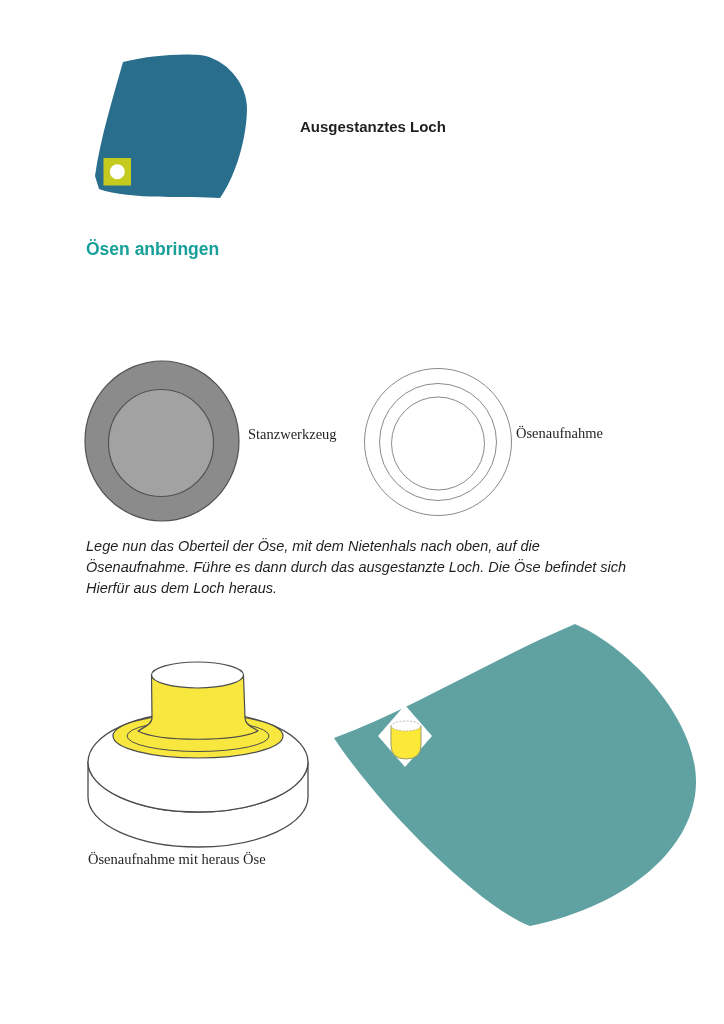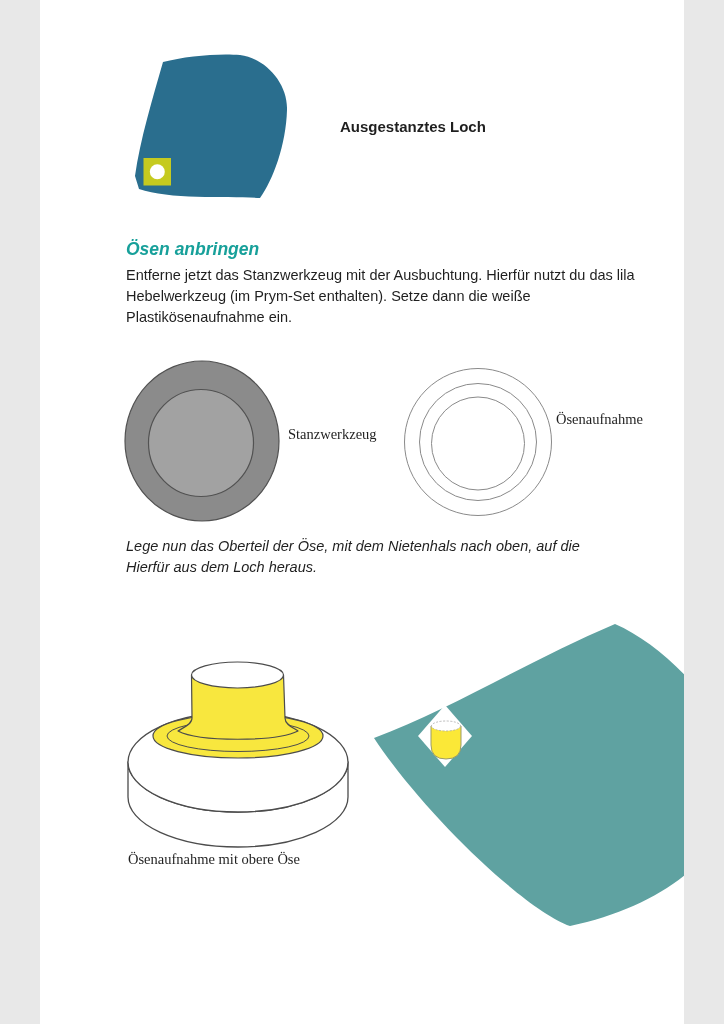--- a/index.html
+++ b/index.html
@@ -1,88 +1,84 @@
 <!DOCTYPE html>
 <html><head>
 <meta charset="utf-8">
 <style>
   html,body{margin:0;padding:0;background:#e8e8e8;}
   .page{
     position:relative;
-    width:644px;height:1024px;
+    width:724px;height:1024px;
     margin:0 auto;
     background:#ffffff;
     font-family:"Liberation Sans","DejaVu Sans",sans-serif;
     color:#1f1f1f;
     overflow:hidden;
   }
   .abs{position:absolute;}
   .body-text{font-size:14.5px;line-height:21px;letter-spacing:0px;}
   .label{font-size:14.5px;line-height:21px;font-family:Liberation Serif, serif;}
   .label-bold{font-size:15px;font-weight:700;line-height:21px;}
-  .heading{font-size:17.5px;font-weight:700;line-height:22px;font-style:italic;}
+  .heading{font-size:17.5px;font-weight:700;line-height:22px;}
   svg{display:block;}
 </style>
 </head>
 <body>
 
 <div class="page">
 
   <svg class="abs" style="left:85px;top:45px;" width="175" height="165" viewBox="0 0 175 165">
     <path d="M 38,17 C 60,11 95,8 115,10 C 140,13 163,38 162,65 C 161,100 148,135 135,153 C 105,151 45,155 14,144 L 10,131 C 15,95 28,52 38,17 Z" fill="#2a6e8e"></path>
     <rect x="18.5" y="113" width="27.5" height="27.5" fill="#c5ca1f"></rect>
     <circle cx="32.3" cy="126.8" r="7.5" fill="#ffffff"></circle>
   </svg>
 
   <div class="abs label-bold" style="left:300px;top:116px;">Ausgestanztes Loch</div>
 
   <div class="abs heading" style="left:86px;top:238px;color:#17a09a;">Ösen anbringen</div>
 
-  <div class="abs body-text" style="left:86px;top:265px;width:600px;">
-    <div>Entferne jetzt das Stanzwerkzeug mit der Ausbuchtung. Hierfür nutzt du das lila</div>
-    <div>Hebelwerkzeug (im Prym-Set enthalten). Setze dann die weiße</div>
-    <div>Plastikösenaufnahme ein.</div>
-  </div>
 
   <svg class="abs" style="left:82px;top:359px;" width="164" height="166" viewBox="0 0 164 166">
     <ellipse cx="80" cy="82" rx="77" ry="80" stroke="#525252" stroke-width="1.2" fill="#8b8b8b"></ellipse>
     <ellipse cx="79" cy="84" rx="52.5" ry="53.5" stroke="#525252" stroke-width="1.2" fill="#a2a2a2"></ellipse>
   </svg>
 
   <div class="abs label" style="left:248px;top:424px;">Stanzwerkzeug</div>
 
   <svg class="abs" style="left:362px;top:366px;" width="154" height="154" viewBox="0 0 154 154">
     <circle cx="76" cy="76" r="73.5" fill="#ffffff" stroke-width="1" stroke="#8a8a8a"></circle>
     <circle cx="76" cy="76" r="58.5" fill="#ffffff" stroke-width="1" stroke="#8a8a8a"></circle>
     <circle cx="76" cy="77.5" r="46.5" fill="#ffffff" stroke-width="1" stroke="#8a8a8a"></circle>
   </svg>
 
-  <div class="abs label" style="left:516px;top:409px;text-align:center;">Ösenaufnahme</div>
+  <div class="abs label" style="left:516px;top:423px;text-align:center;">Ösenaufnahme</div>
 
   <div class="abs body-text" style="left:86px;top:536px;width:600px;font-style:italic;">
     <div>Lege nun das Oberteil der Öse, mit dem Nietenhals nach oben, auf die</div>
+    <div>Ösenaufnahme. Führe es dann durch das ausgestanzte Loch. Die Öse befindet sich</div>
     <div>Hierfür aus dem Loch heraus.</div>
   </div>
 
   <svg class="abs" style="left:84px;top:650px;" width="240" height="205" viewBox="0 0 240 205">
 
     <path d="M 4,112 L 4,147 A 110,50 0 0 0 224,147 L 224,112 A 110,50 0 0 1 4,112 Z" stroke="#4c4c4c" stroke-width="1.3" stroke-linejoin="round" fill="#ffffff"></path>
 
     <ellipse cx="114" cy="112" rx="110" ry="50" stroke="#4c4c4c" stroke-width="1.3" fill="#ffffff"></ellipse>
 
     <ellipse cx="114" cy="86" rx="85" ry="22" stroke="#4c4c4c" stroke-width="1.2" fill="#f8e73e"></ellipse>
 
     <ellipse cx="114" cy="86" rx="71" ry="15.5" fill="none" stroke="#4c4c4c" stroke-width="1"></ellipse>
 
     <path d="M 67.5,25 L 68,68 C 68,75 58,78 54,81 C 75,92 152,92 174,81 C 170,78 161,75 161,68 L 159.5,25 Z" stroke="#4c4c4c" stroke-width="1.2" stroke-linejoin="round" fill="#f8e73e"></path>
 
     <ellipse cx="113.5" cy="25" rx="46" ry="13" fill="#ffffff" stroke="#4c4c4c" stroke-width="1.2"></ellipse>
   </svg>
 
-  <div class="abs label" style="left:88px;top:849px;">Ösenaufnahme mit obere Öse</div>
+  <div class="abs label" style="left:88px;top:849px;">Ösenaufnahme mit heraus Öse</div>
 
   <svg class="abs" style="left:330px;top:615px;" width="375" height="320" viewBox="0 0 375 320">
     <path d="M 245,9 C 300,33 367,104 366,168 C 365,232 300,290 200,311 C 155,295 55,200 4,123 C 80,95 160,45 245,9 Z" fill="#5fa2a1"></path>
 
     <polygon points="75,90 102,121 75,152 48,121" fill="#ffffff"></polygon>
 
     <path d="M 61,111 L 61,130 Q 61,144 76,144 Q 91,144 91,130 L 91,111 Z" stroke="#9b9b6a" stroke-width="1" fill="#fbe837"></path>
     <ellipse cx="76" cy="111" rx="14.5" ry="5" fill="#ffffff" stroke="#aaaaaa" stroke-width="0.8" stroke-dasharray="2,1.5"></ellipse>
   </svg>
 

